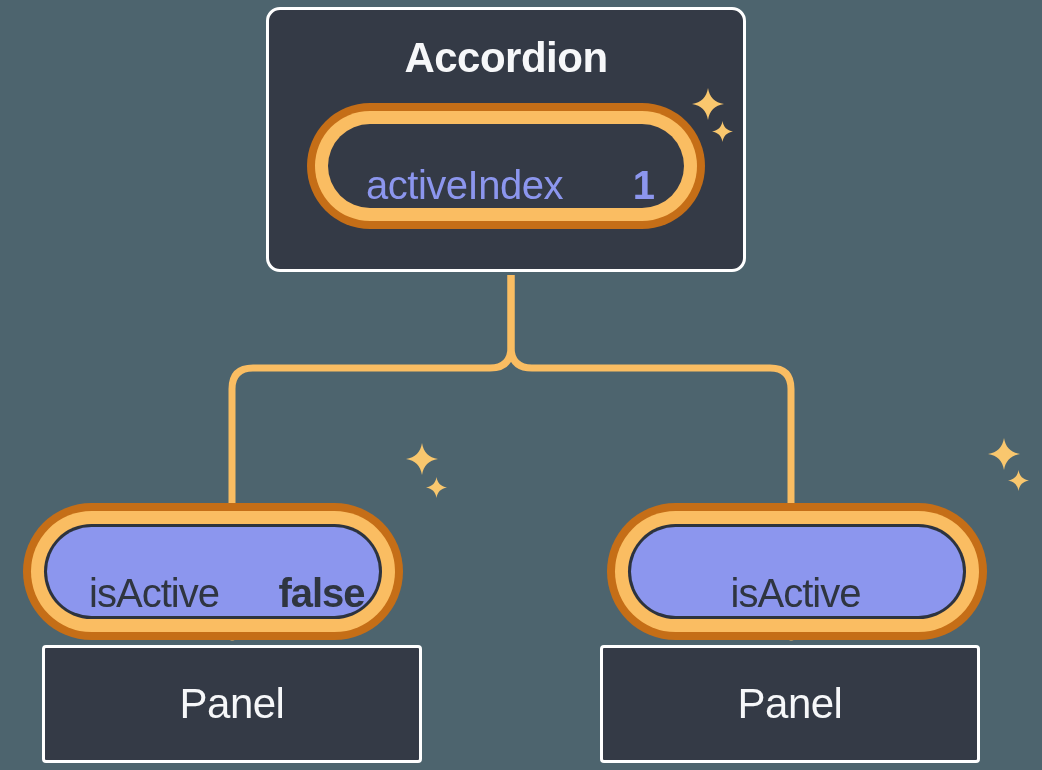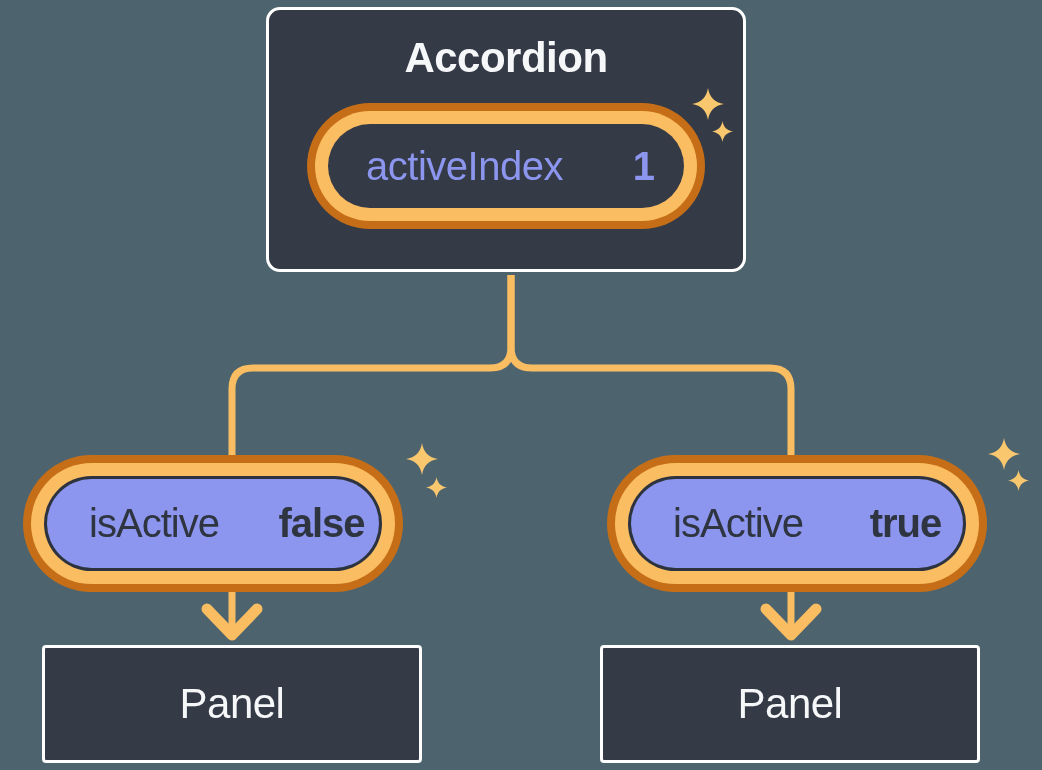--- a/index.html
+++ b/index.html
@@ -58,21 +58,21 @@
     padding: 8px;
   }
   .pill-glow-inner {
     width: 100%; height: 100%;
     background: #FABD62;
     padding: 13px;
   }
   .pill-core {
     width: 100%; height: 100%;
     display: flex;
-    align-items: center;
+    align-items: flex-end;
   }
   .seg {
     display: flex;
     align-items: center;
     justify-content: center;
     white-space: nowrap;
   }
   .seg-name { flex: 1; }
   .bold { font-weight: 700; }
 
@@ -82,21 +82,21 @@
   .state-pill .pill-glow-inner { border-radius: 55px; }
   .state-pill .pill-core { background: #343A46; border-radius: 42px; }
   .state-pill .seg { color: #8C96EE; font-size: 40px; letter-spacing: -0.5px; }
   .state-pill .seg-value { width: 81px; }
   .state-pill .divider { width: 2px; background: #FABD62; }
 
   
   .prop-pill { width: 380px; height: 137px; top: 455px; }
   .prop-pill-left  { left: 23px; }
   .prop-pill-right { left: 607px; }
-  .prop-pill .pill-glow-outer { border-radius: 69px; }
+  .prop-pill .pill-glow-outer { border-radius: 69px; margin-top: 48px; }
   .prop-pill .pill-glow-inner { border-radius: 61px; }
   .pill-outline {
     width: 100%; height: 100%;
     background: #2D333E;
     border-radius: 48px;
     padding: 3px;
   }
   .prop-pill .pill-core { background: #8C96EE; border-radius: 45px; }
   .prop-pill .seg { color: #2F3540; font-size: 40px; letter-spacing: -1px; }
   .prop-pill .seg-value { width: 115px; }
@@ -175,21 +175,20 @@
     </div>
   </div>
 
   <div class="pill prop-pill prop-pill-right">
     <div class="pill-glow-outer">
       <div class="pill-glow-inner">
         <div class="pill-outline">
           <div class="pill-core">
             <span class="seg seg-name">isActive</span>
             <span class="divider"></span>
-            <span class="seg seg-value bold">true</span>
           </div>
         </div>
       </div>
     </div>
   </div>
 
   <div class="panel-box panel-box-left">
     <span>Panel</span>
   </div>
   <div class="panel-box panel-box-right">

